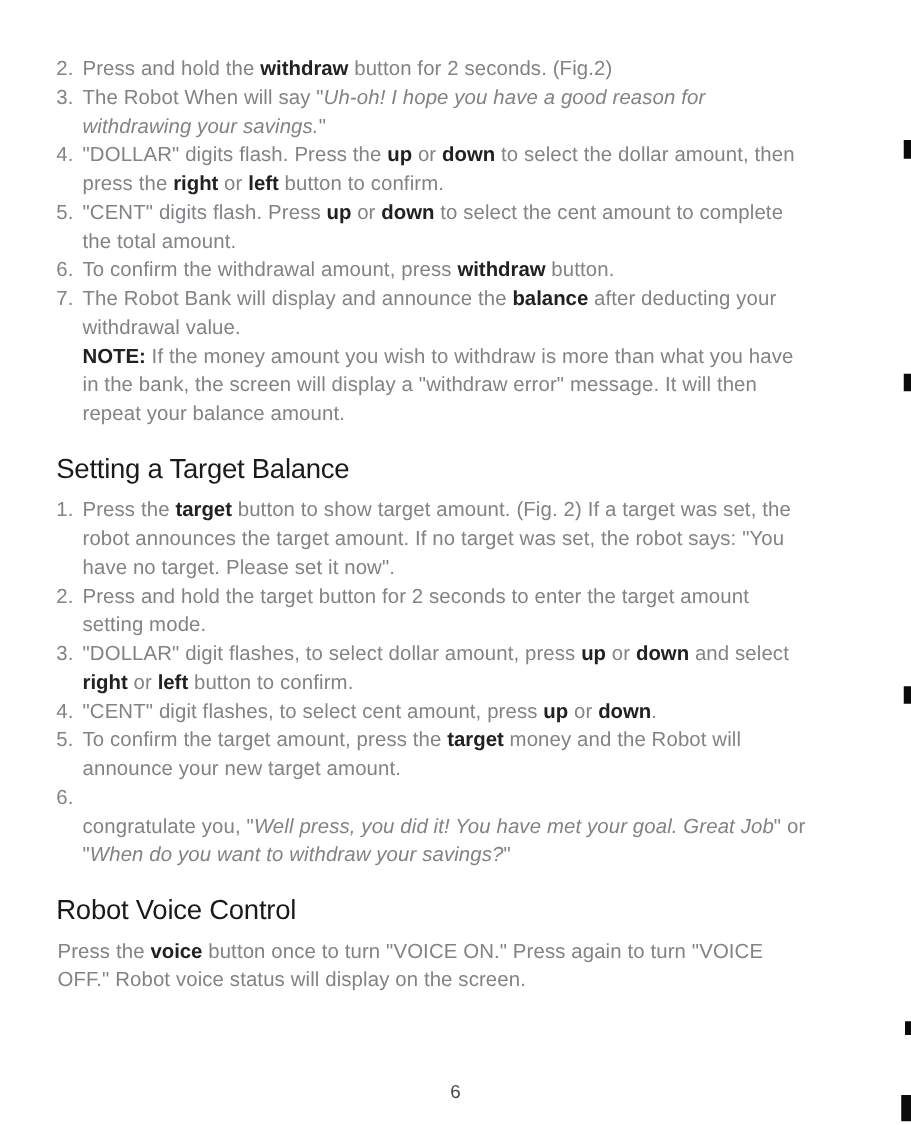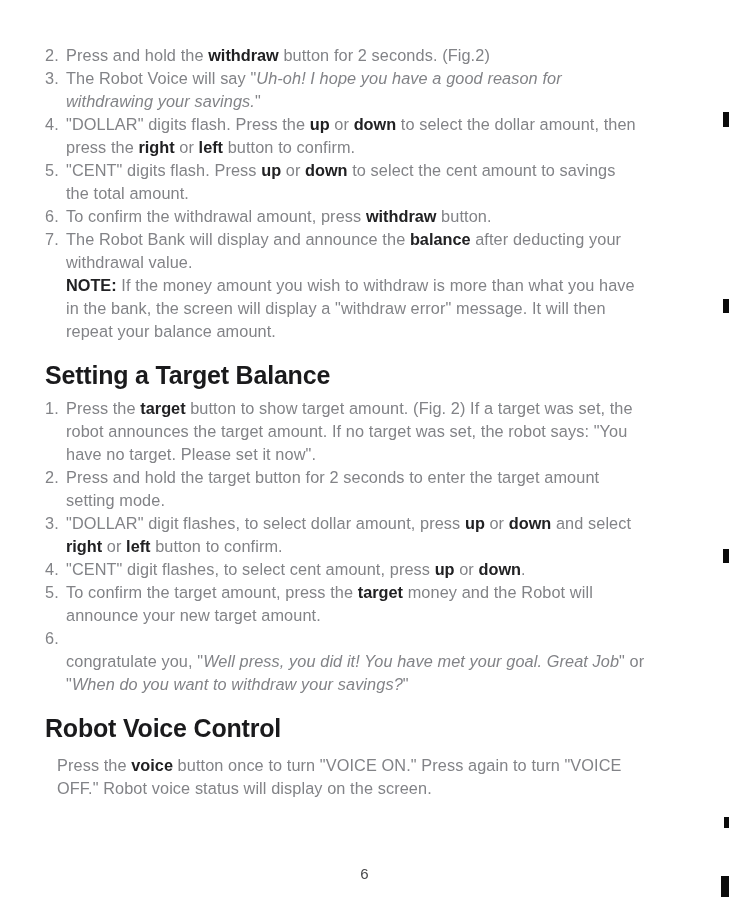--- a/index.html
+++ b/index.html
@@ -26,27 +26,27 @@
     max-width:652px;
   }
   ol.steps li::before{
     content:counter(step) ".";
     counter-increment:step;
     position:absolute;left:0;top:0;
     color:var(--body,#828387);
   }
   h1.section-heading{
     margin:18px 0 8px 0;
-    font-size:25px;line-height:28px;
-    font-weight:bold;
+    font-size:22px;line-height:28px;
+    font-weight:normal;
     color:var(--heading,#1a1a1c);
     letter-spacing:-0.2px;
   }
   p.body-par{
-    margin:12px;max-width:660px;
+    margin:1px;max-width:660px;
   }
   span.b{font-weight:bold;color:var(--emph,#212123);letter-spacing:0;}
   span.i{font-style:italic;text-align:right;}
   .page-number{
     position:absolute;
     top:864px;left:0;width:729px;
     text-align:center;
     font-size:15px;line-height:20px;
     color:var(--pagenum,#48484a);
   }
@@ -60,23 +60,23 @@
   .m4{top:817px;width:5px;height:11px;}
   .m5{top:876px;width:8px;height:21px;}
 </style>
 </head>
 <body>
 
 <div class="page">
 
   <ol class="steps" style="counter-reset: step 1;">
       <li><span>Press and hold the </span><span class="b">withdraw</span><span> button for 2 seconds. (Fig.2)</span></li>
-      <li><span>The Robot Voice will say "</span><span class="i">Uh-oh! I hope you have a good reason for</span><br><span class="i">withdrawing your savings.</span><span>"</span></li>
+      <li><span>The Robot When will say "</span><span class="i">Uh-oh! I hope you have a good reason for</span><br><span class="i">withdrawing your savings.</span><span>"</span></li>
       <li><span>"DOLLAR" digits flash. Press the </span><span class="b">up</span><span> or </span><span class="b">down</span><span> to select the dollar amount, then</span><br><span>press the </span><span class="b">right</span><span> or </span><span class="b">left</span><span> button to confirm.</span></li>
-      <li><span>"CENT" digits flash. Press </span><span class="b">up</span><span> or </span><span class="b">down</span><span> to select the cent amount to savings</span><br><span>the total amount.</span></li>
+      <li><span>"CENT" digits flash. Press </span><span class="b">up</span><span> or </span><span class="b">down</span><span> to select the cent amount to complete</span><br><span>the total amount.</span></li>
       <li><span>To confirm the withdrawal amount, press </span><span class="b">withdraw</span><span> button.</span></li>
       <li><span>The Robot Bank will display and announce the </span><span class="b">balance</span><span> after deducting your</span><br><span>withdrawal value.</span><br><span class="b">NOTE:</span><span> If the money amount you wish to withdraw is more than what you have</span><br><span>in the bank, the screen will display a "withdraw error" message. It will then</span><br><span>repeat your balance amount.</span></li>
     </ol>
 
   <h1 class="section-heading">Setting a Target Balance</h1>
 
   <ol class="steps" style="counter-reset: step 0;">
       <li><span>Press the </span><span class="b">target</span><span> button to show target amount. (Fig. 2) If a target was set, the</span><br><span>robot announces the target amount. If no target was set, the robot says: "You</span><br><span>have no target. Please set it now".</span></li>
       <li><span>Press and hold the target button for 2 seconds to enter the target amount</span><br><span>setting mode.</span></li>
       <li><span>"DOLLAR" digit flashes, to select dollar amount, press </span><span class="b">up</span><span> or </span><span class="b">down</span><span> and select</span><br><span class="b">right</span><span> or </span><span class="b">left</span><span> button to confirm.</span></li>

